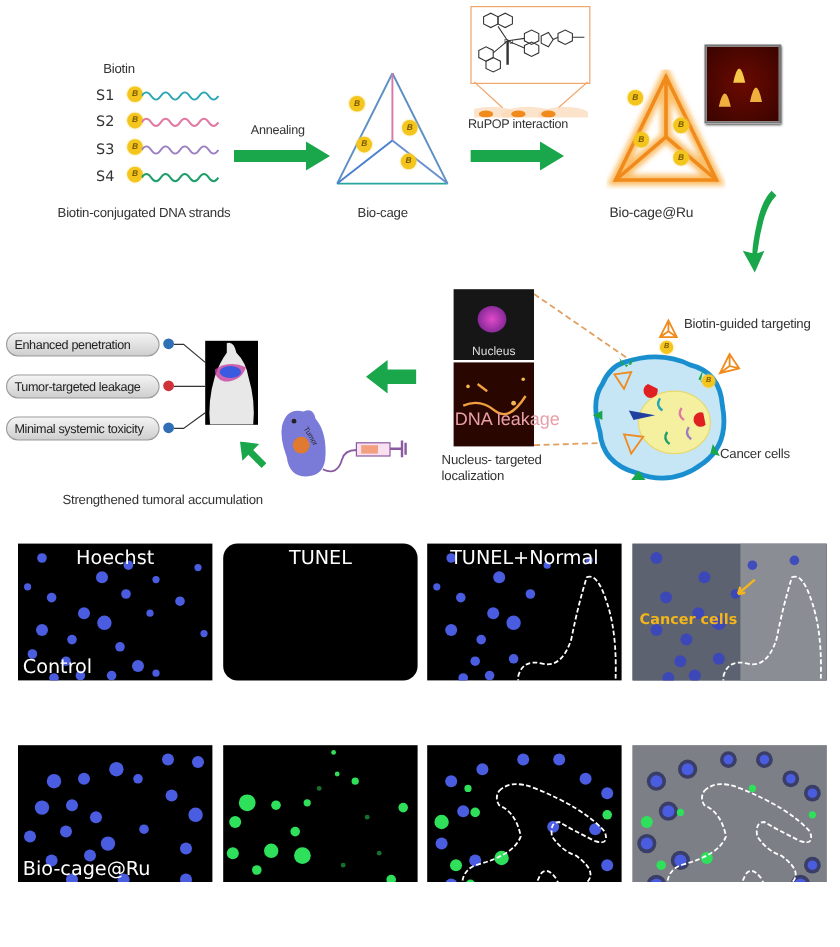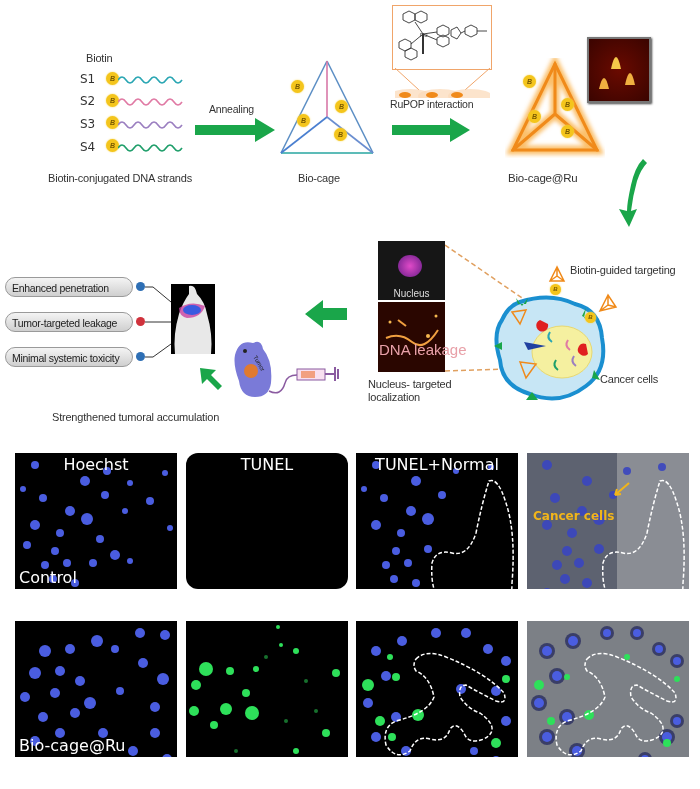--- a/index.html
+++ b/index.html
@@ -3,21 +3,21 @@
 <meta charset="utf-8">
 <style>
   html,body{margin:0;padding:0;background:#ffffff;}
   body{width:700px;height:789px;position:relative;overflow:hidden;font-family:"Liberation Sans",sans-serif;color:#222;}
   .abs{position:absolute;}
   .lbl{position:absolute;font-size:11px;color:#333;white-space:nowrap;letter-spacing:-0.2px;}
   .strand-lbl{position:absolute;font-size:12px;color:#333;font-family:"DejaVu Sans",sans-serif;}
   .bead{position:absolute;width:13px;height:13px;border-radius:50%;background:#f4c51c;box-shadow:0 0 2px #f7d860;font-size:7px;font-style:italic;font-weight:bold;color:#7a5a00;text-align:center;line-height:13px;}
   .pill{position:absolute;left:5px;width:128px;height:20px;border-radius:10px;background:linear-gradient(#f4f4f4,#cfcfcf);border:1px solid #9a9a9a;font-size:10.5px;line-height:20px;padding-left:6px;box-sizing:border-box;color:#222;white-space:nowrap;letter-spacing:-0.3px;}
   .dot{position:absolute;width:9px;height:9px;border-radius:50%;left:136px;}
-  .panel{position:absolute;width:162px;height:136px;background:#000;overflow:hidden;}
+  .panel{position:absolute;width:162px;height:114px;background:#000;overflow:hidden;}
   .panel svg{position:absolute;left:0;top:0;}
   .ptitle{position:absolute;top:2px;left:0;width:100%;text-align:center;color:#fff;font-family:"DejaVu Sans",sans-serif;font-size:16px;z-index:3;white-space:nowrap;}
   .pcorner{position:absolute;left:4px;bottom:2px;color:#fff;font-family:"DejaVu Sans",sans-serif;font-size:16px;z-index:3;white-space:nowrap;}
   .ann{position:absolute;color:#f2b51a;font-weight:bold;font-size:12px;font-family:"DejaVu Sans",sans-serif;z-index:3;white-space:nowrap;}
 </style>
 </head>
 <body>
 
 <div>
 

